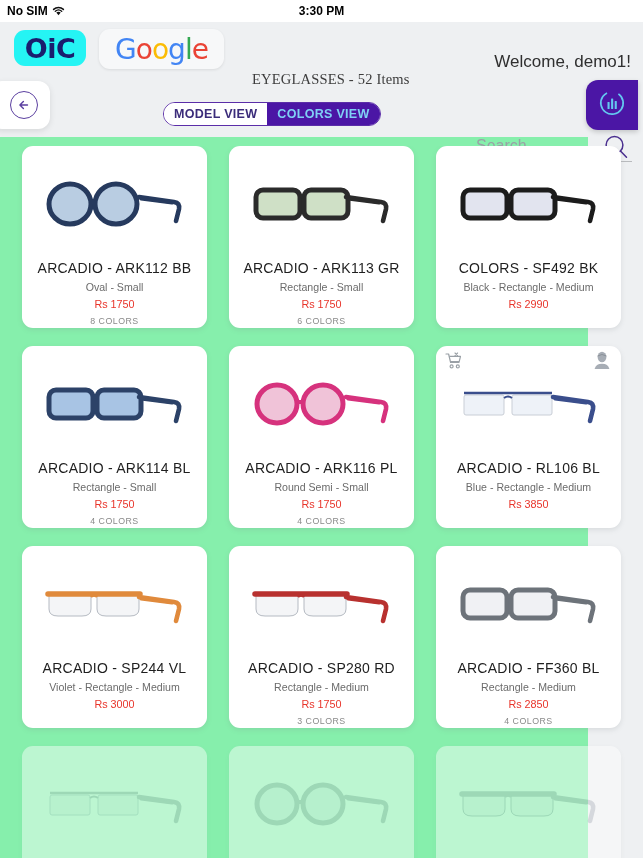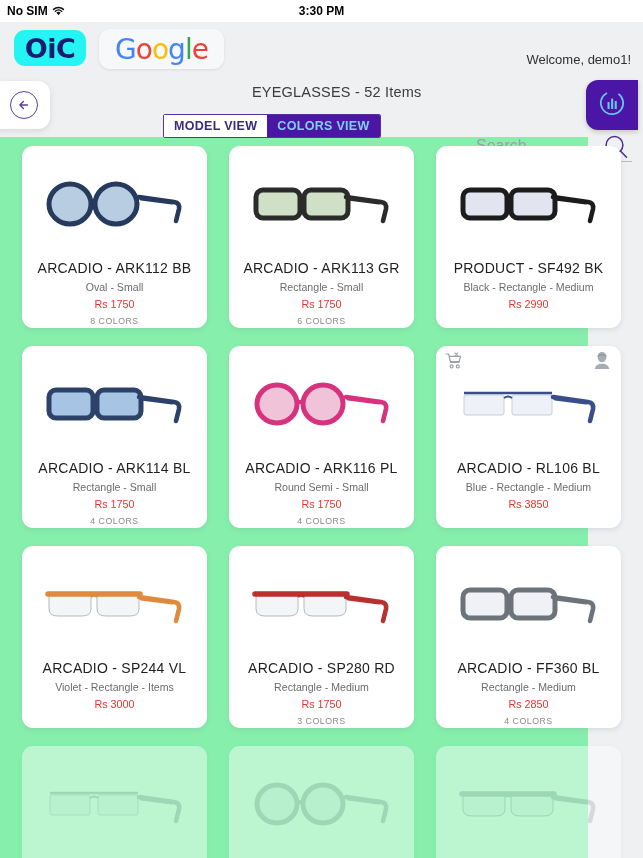--- a/index.html
+++ b/index.html
@@ -50,48 +50,48 @@
     width: 125px; height: 40px; background: #f7f8f9; border-radius: 11px;
     display: flex; align-items: center; justify-content: center;
     box-shadow: 0 1px 3px rgba(0,0,0,0.09);
     font-size: 28px; font-weight: 500; letter-spacing: -1px;
     font-family: "DejaVu Sans", sans-serif;
   }
   .g1 { color: #4285F4; } .g2 { color: #EA4335; } .g3 { color: #FBBC05; }
   .g4 { color: #4285F4; } .g5 { color: #34A853; } .g6 { color: #EA4335; }
 
   .title-items {
-    position: absolute; left: 252px; top: 62px;
-    font-size: 14.5px; color: #3c3c3c; letter-spacing: 0.2px;
+    position: absolute; left: 252px; top: 49px;
+    font-size: 14.5px; color: #3c3c3c; letter-spacing: 0.2px; font-family: Liberation Serif, serif;
   }
   .welcome {
     position: absolute; right: 12px; top: 30px;
-    font-size: 13px; color: #2f2f2f;
+    font-size: 17px; color: #2f2f2f;
   }
   .chart-btn {
     position: absolute; right: 5px; top: 58px;
     width: 52px; height: 50px; background: #4B16A5; border-radius: 12px 0 0 12px;
     display: flex; align-items: center; justify-content: center;
     box-shadow: 0 2px 5px rgba(0,0,0,0.18);
   }
   .back-btn {
     position: absolute; left: -10px; top: 59px;
     width: 60px; height: 48px; background: #fff; border-radius: 12px;
     box-shadow: 0 2px 6px rgba(0,0,0,0.10);
     display: flex; align-items: center; justify-content: center;
   }
   .back-circle {
     width: 28px; height: 28px; border: 1.6px solid #5b3fa0; border-radius: 50%;
     display: flex; align-items: center; justify-content: center; margin-left: 8px;
   }
 
   
   .segmented {
-    position: absolute; left: 163px; top: 92px;
-    height: 24px; border: 1.4px solid #5b2ea8; border-radius: 2px;
+    position: absolute; left: 163px; top: 80px;
+    height: 24px; border: 1.4px solid #5b2ea8; border-radius: 12px;
     display: flex; overflow: hidden; background: #fff;
   }
   .seg {
     display: flex; align-items: center; justify-content: center;
     font-size: 12.5px; font-weight: 700; letter-spacing: 0.3px;
     padding: 0 10px; color: #3b2c7a; background: #fff; white-space: nowrap;
   }
   .seg.active { background: #4B16A5; color: #7fd0f5; }
 
   
@@ -256,21 +256,21 @@
       <div class="card">
         <div class="card-imgwrap">
              <svg class="glasses" width="150" height="70" viewBox="0 0 150 70">
       <rect x="9" y="21" width="44" height="28" rx="7" fill="#e2e4ef" stroke="#1c1c1c" stroke-width="5"></rect>
       <rect x="57" y="21" width="44" height="28" rx="7" fill="#e2e4ef" stroke="#1c1c1c" stroke-width="5"></rect>
       <path d="M53 28 q2 -2 4 0" stroke="#1c1c1c" stroke-width="4" fill="none"></path>
     <path d="M99 28 L134 33 q6 1 5 7 L136 52" stroke="#1c1c1c" stroke-width="4.6" fill="none" stroke-linecap="round" stroke-linejoin="round"></path>
     <path d="M101 30 L132 34" stroke="#1c1c1c" stroke-width="3" fill="none" stroke-linecap="round"></path>
           </svg>
            </div>
-        <div class="card-name">PRODUCT - SF492 BK</div>
+        <div class="card-name">COLORS - SF492 BK</div>
         <div class="card-desc">Black - Rectangle - Medium</div>
         <div class="card-price">Rs 2990</div>
       </div>
       <div class="card">
         <div class="card-imgwrap">
              <svg class="glasses" width="150" height="70" viewBox="0 0 150 70">
       <rect x="9" y="21" width="44" height="28" rx="7" fill="#a8c4e4" stroke="#2c4268" stroke-width="5"></rect>
       <rect x="57" y="21" width="44" height="28" rx="7" fill="#a8c4e4" stroke="#2c4268" stroke-width="5"></rect>
       <path d="M53 28 q2 -2 4 0" stroke="#2c4268" stroke-width="4" fill="none"></path>
     <path d="M99 28 L134 33 q6 1 5 7 L136 52" stroke="#2c4268" stroke-width="4.6" fill="none" stroke-linecap="round" stroke-linejoin="round"></path>
@@ -331,21 +331,21 @@
              <svg class="glasses" width="150" height="70" viewBox="0 0 150 70">
       <path d="M9 26 H51 V40 q0 7 -9 7 H18 q-9 0 -9 -7 Z" fill="#f4f5f7" stroke="#b5bac2" stroke-width="1"></path>
       <path d="M57 26 H99 V40 q0 7 -9 7 H66 q-9 0 -9 -7 Z" fill="#f4f5f7" stroke="#b5bac2" stroke-width="1"></path>
       <path d="M8 25 H100" stroke="#e08a3c" stroke-width="5.5" stroke-linecap="round" fill="none"></path>
       <path d="M51 28 q3 -3 6 0" stroke="#e08a3c" stroke-width="2.4" fill="none"></path>
     <path d="M99 28 L134 33 q6 1 5 7 L136 52" stroke="#e08a3c" stroke-width="4.6" fill="none" stroke-linecap="round" stroke-linejoin="round"></path>
     <path d="M101 30 L132 34" stroke="#e08a3c" stroke-width="3" fill="none" stroke-linecap="round"></path>
           </svg>
            </div>
         <div class="card-name">ARCADIO - SP244 VL</div>
-        <div class="card-desc">Violet - Rectangle - Items</div>
+        <div class="card-desc">Violet - Rectangle - Medium</div>
         <div class="card-price">Rs 3000</div>
       </div>
       <div class="card">
         <div class="card-imgwrap">
              <svg class="glasses" width="150" height="70" viewBox="0 0 150 70">
       <path d="M9 26 H51 V40 q0 7 -9 7 H18 q-9 0 -9 -7 Z" fill="#f4f5f7" stroke="#b5bac2" stroke-width="1"></path>
       <path d="M57 26 H99 V40 q0 7 -9 7 H66 q-9 0 -9 -7 Z" fill="#f4f5f7" stroke="#b5bac2" stroke-width="1"></path>
       <path d="M8 25 H100" stroke="#b8312f" stroke-width="5.5" stroke-linecap="round" fill="none"></path>
       <path d="M51 28 q3 -3 6 0" stroke="#b8312f" stroke-width="2.4" fill="none"></path>
     <path d="M99 28 L134 33 q6 1 5 7 L136 52" stroke="#b8312f" stroke-width="4.6" fill="none" stroke-linecap="round" stroke-linejoin="round"></path>

